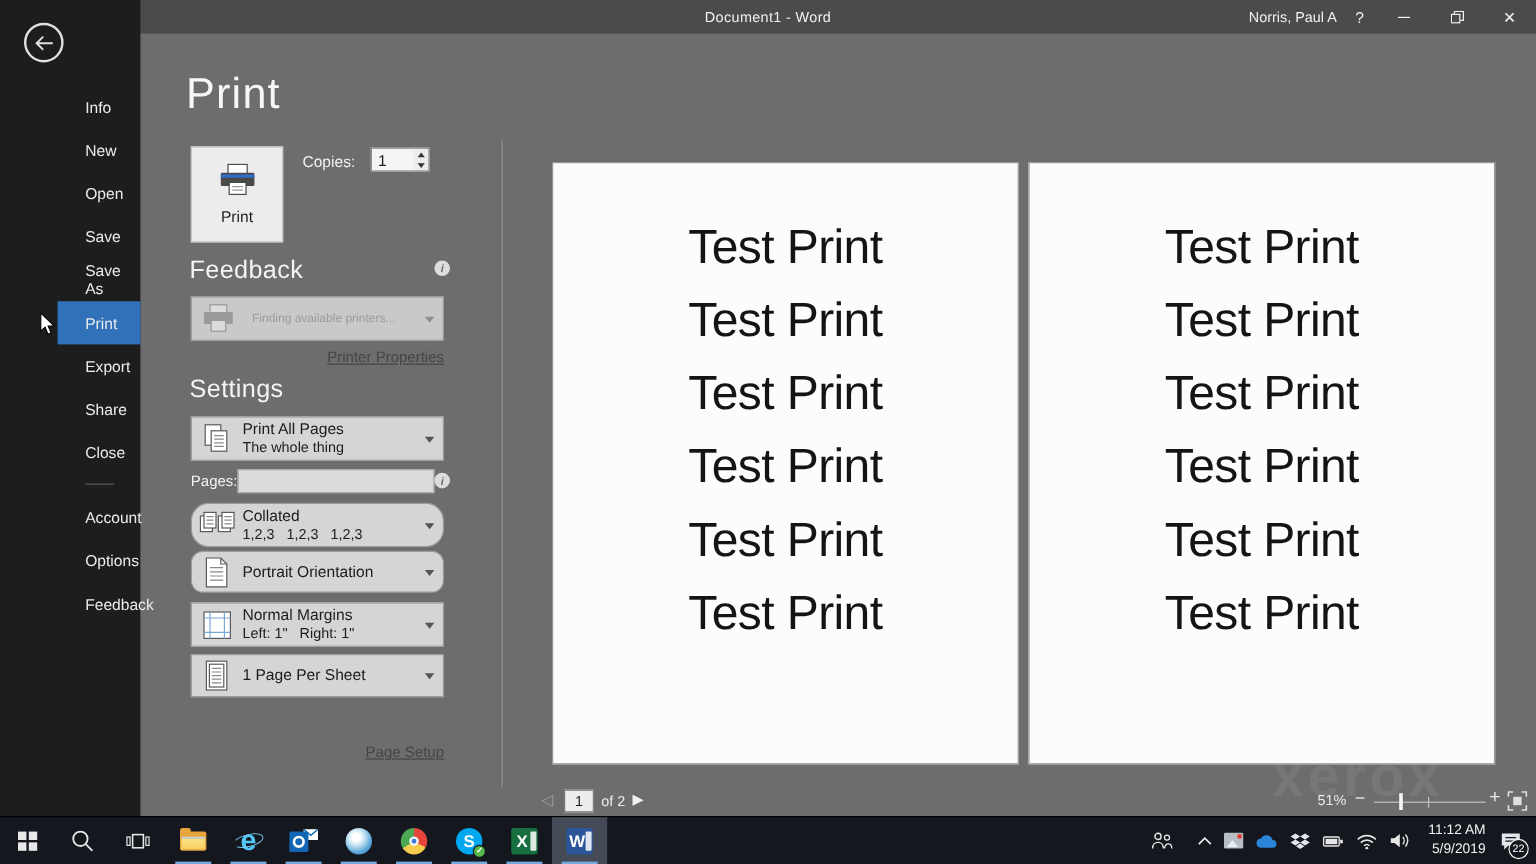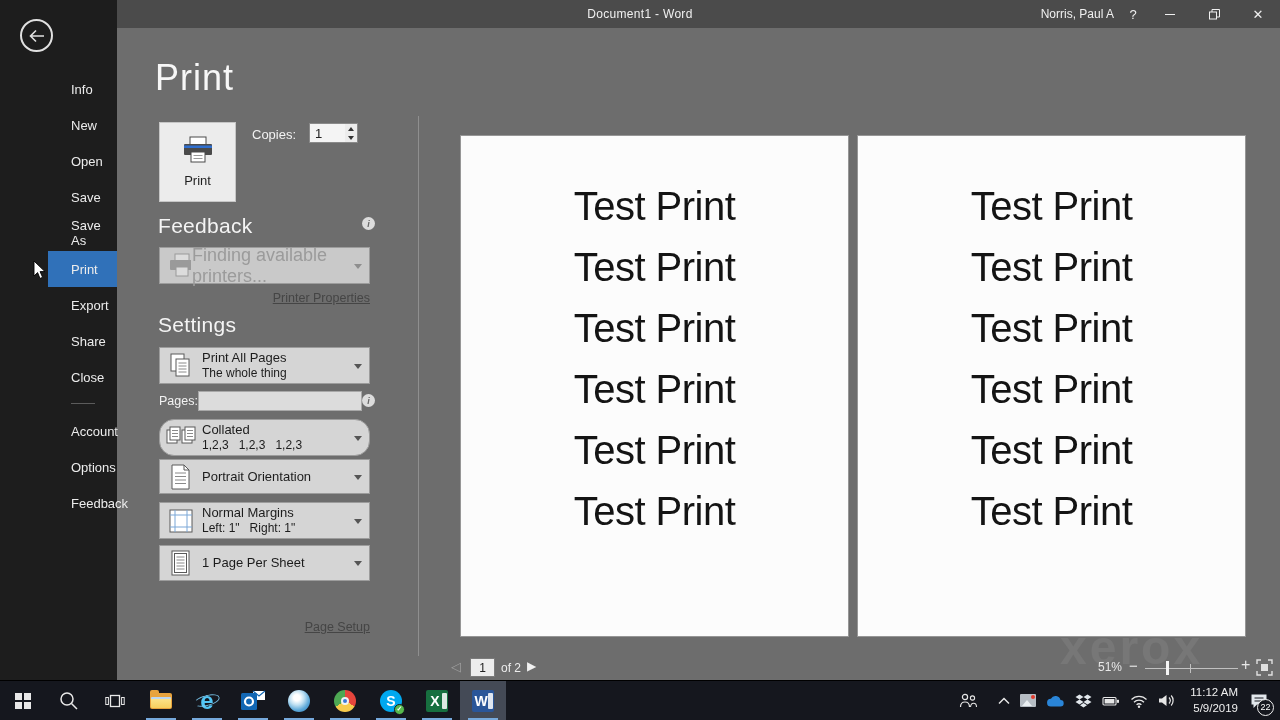--- a/index.html
+++ b/index.html
@@ -34,21 +34,21 @@
   .copies-box { position:absolute; left:309px; top:123px; width:37px; height:20px; background:#f4f4f4; border:1px solid #8a8a8a; font-size:13px; color:#222; padding-left:5px; font-family:"Liberation Sans",sans-serif; }
   .spinner { position:absolute; left:345px; top:123px; width:13px; height:20px; background:#ececec; border:1px solid #8a8a8a; border-left:none; display:flex; flex-direction:column; }
   .spin-half { flex:1; display:flex; align-items:center; justify-content:center; }
   .tri-up { width:0; height:0; border-left:3px solid transparent; border-right:3px solid transparent; border-bottom:4px solid #333; }
   .tri-down { width:0; height:0; border-left:3px solid transparent; border-right:3px solid transparent; border-top:4px solid #333; }
 
   .section-h { position:absolute; font-size:21px; font-weight:300; color:#f4f4f4; letter-spacing:.3px; }
   .info-badge { position:absolute; width:13px; height:13px; border-radius:50%; background:#dcdcdc; color:#686868; font-size:9px; font-weight:bold; font-style:italic; display:flex; align-items:center; justify-content:center; }
 
   .printer-dd { position:absolute; left:159px; top:247px; width:211px; height:37px; background:#c9c9c9; border:1px solid #9c9c9c; display:flex; align-items:center; }
-  .printer-dd-text { color:#9b9b9b; font-size:18px; margin-left:1px; }
+  .printer-dd-text { color:#9b9b9b; font-size:10px; margin-left:14px; }
   .dd-arrow { position:absolute; right:7px; top:50%; margin-top:-2px; width:0; height:0; border-left:4px solid transparent; border-right:4px solid transparent; border-top:5px solid #555; }
   .printer-dd .dd-arrow { border-top-color:#8e8e8e; }
 
   .bs-link { position:absolute; right:910px; font-size:12.5px; color:#454545; text-decoration:underline; white-space:nowrap; }
 
   .dd-row { position:absolute; left:159px; width:211px; background:#d5d5d5; border:1px solid #9c9c9c; display:flex; align-items:center; }
   .dd-icon { width:42px; display:flex; justify-content:center; flex-shrink:0; }
   .dd-text { flex:1; overflow:hidden; }
   .dd-title { font-size:13px; color:#1c1c1c; line-height:16px; }
   .dd-sub { font-size:12px; color:#1c1c1c; line-height:15px; white-space:pre; }
@@ -264,21 +264,21 @@
           <line x1="21" y1="12.5" x2="27" y2="12.5" stroke="#8a8a8a"></line>
         </svg>
     </span>
     <span class="dd-text">
       <div class="dd-title">Collated</div>
       <div class="dd-sub">1,2,3   1,2,3   1,2,3</div>
     </span>
     <span class="dd-arrow"></span>
   </div>
 
-  <div class="dd-row" style="top:459px; height:35px;">
+  <div class="dd-row" style="top:459px; height:35px;border-radius:10px;">
     <span class="dd-icon">
       <svg width="22" height="26">
           <path d="M2 1 H14 L19 6 V25 H2 Z" fill="#fff" stroke="#5a5a5a"></path>
           <path d="M14 1 L14 6 L19 6" fill="none" stroke="#5a5a5a"></path>
           <line x1="5" y1="9" x2="16" y2="9" stroke="#8a8a8a"></line>
           <line x1="5" y1="12.5" x2="16" y2="12.5" stroke="#8a8a8a"></line>
           <line x1="5" y1="16" x2="16" y2="16" stroke="#8a8a8a"></line>
           <line x1="5" y1="19.5" x2="16" y2="19.5" stroke="#8a8a8a"></line>
         </svg>
     </span>

